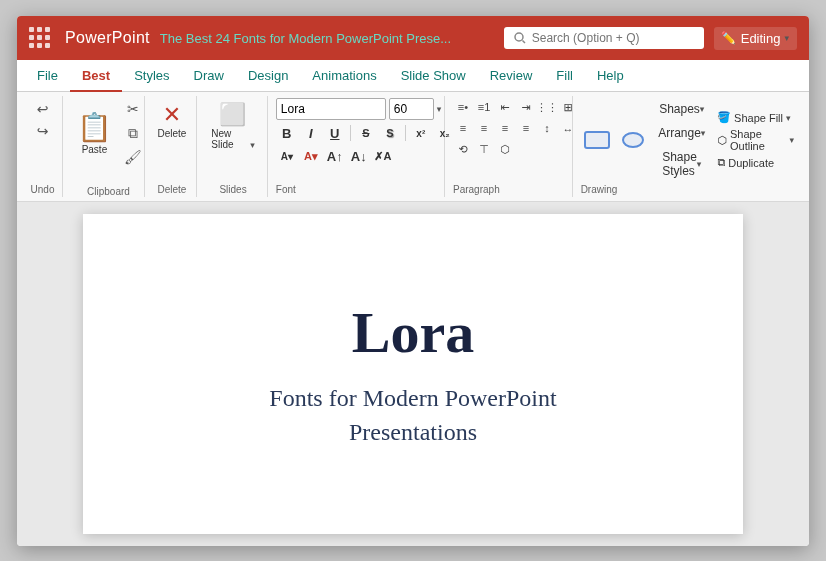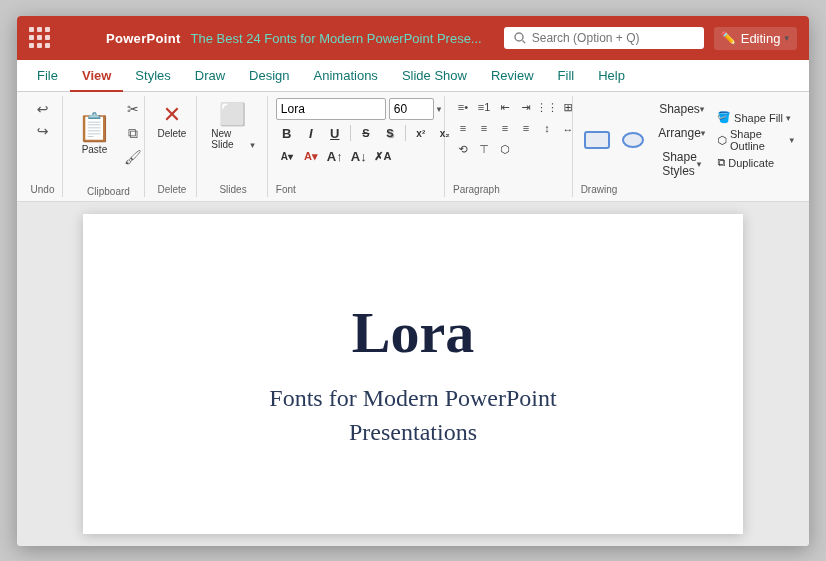--- a/index.html
+++ b/index.html
@@ -46,24 +46,23 @@
     }
     .title-bar-grid span {
       width: 5px; height: 5px;
       background: rgba(255,255,255,0.8);
       border-radius: 1px;
       display: block;
     }
 
     .app-name {
       color: white;
-      font-weight: 700;
-      font-size: 13px;
+      font-weight: 400;
+      font-size: 16px;
       letter-spacing: 0.3px;
-      margin-left: 41px;
     }
 
     .doc-title {
       color: #5eead4;
       font-size: 13px;
       opacity: 0.9;
       flex: 1;
     }
 
     .search-bar {
@@ -433,21 +432,21 @@
     </div>
     <button class="editing-btn">
       <span class="pencil-icon">✏️</span>
       <span>Editing</span>
       <span class="chevron-down">▾</span>
     </button>
   </div>
 
   <div class="ribbon-tabs">
     <div class="tab-item">File</div>
-    <div class="tab-item active">View</div>
+    <div class="tab-item active">Best</div>
     <div class="tab-item">Styles</div>
     <div class="tab-item">Draw</div>
     <div class="tab-item">Design</div>
     <div class="tab-item">Animations</div>
     <div class="tab-item">Slide Show</div>
     <div class="tab-item">Review</div>
     <div class="tab-item">Fill</div>
     <div class="tab-item">Help</div>
   </div>
 

